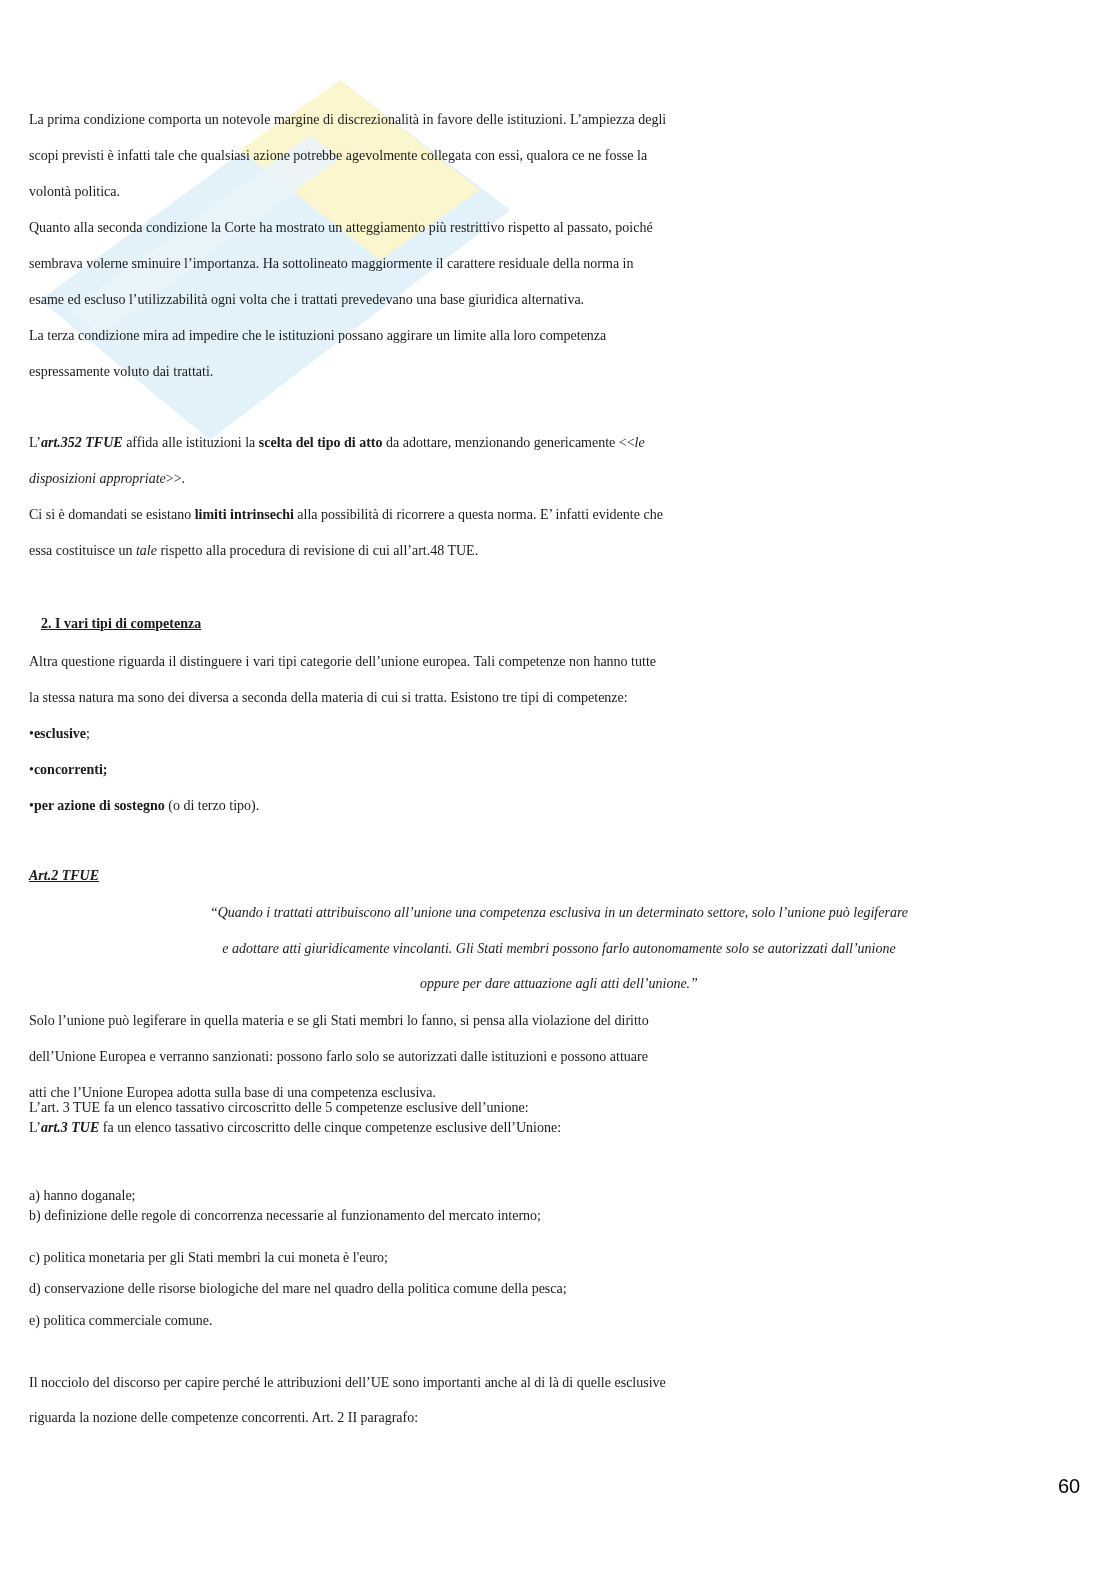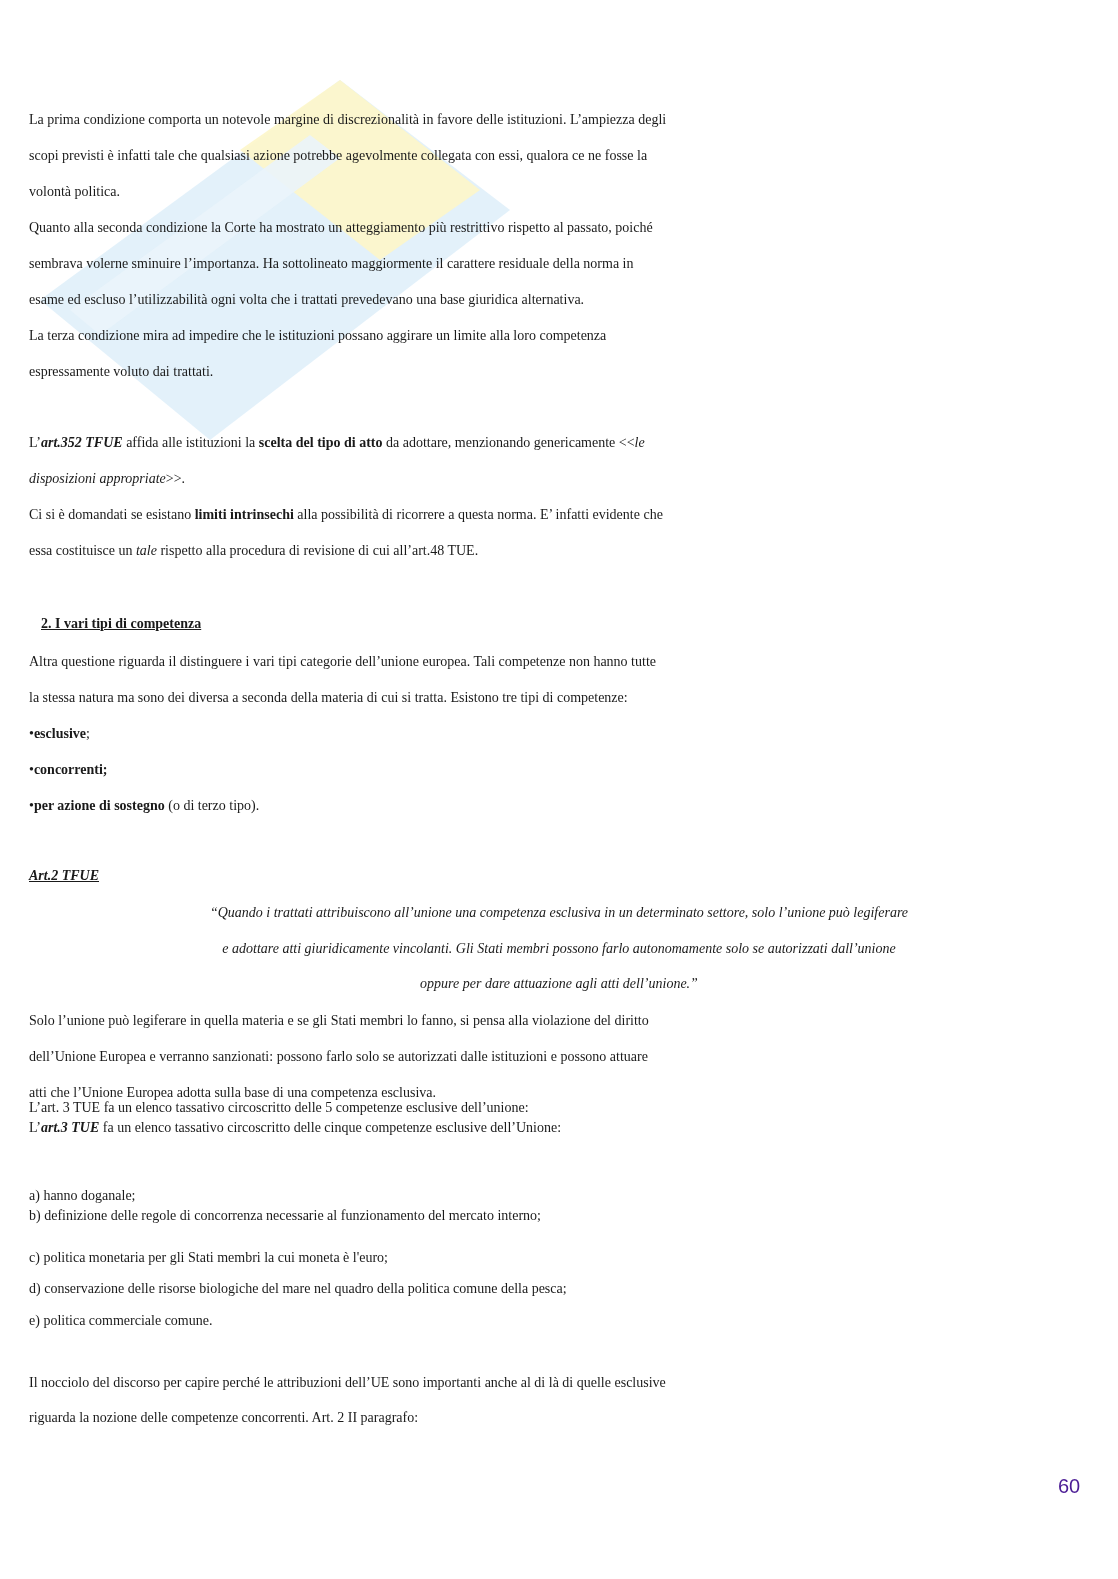--- a/index.html
+++ b/index.html
@@ -12,21 +12,21 @@
     position: absolute; left: 10px; top: 40px; width: 520px; height: 400px;
     pointer-events: none; z-index: 0;
   }
   .page { position: absolute; left: 29px; top: 0; width: 1060px; z-index: 1; }
   .line { position: absolute; left: 0; font-size: 14px; line-height: 24px; white-space: nowrap; }
   .center { width: 1060px; text-align: center; left: 0; }
   .heading { font-weight: bold; text-decoration: underline; }
   .quote { font-style: italic; }
   .page-number {
     position: absolute; left: 1058px; top: 1475px;
-    font-family: "Liberation Sans", "DejaVu Sans", sans-serif; font-size: 20px; color: #4c1d95;
+    font-family: "Liberation Sans", "DejaVu Sans", sans-serif; font-size: 20px; color: #000000;
   }
 </style>
 </head>
 <body>
 
 <svg class="watermark" viewBox="0 0 520 400" xmlns="http://www.w3.org/2000/svg">
   <polygon points="30,260 330,40 500,170 200,400" fill="#dcedf9" opacity="0.8"></polygon>
   <polygon points="230,110 330,40 470,150 370,220" fill="#fdf6c9" opacity="0.9"></polygon>
   <polygon points="60,270 300,95 330,118 90,295" fill="#eaf4fb" opacity="0.9"></polygon>
 </svg>

